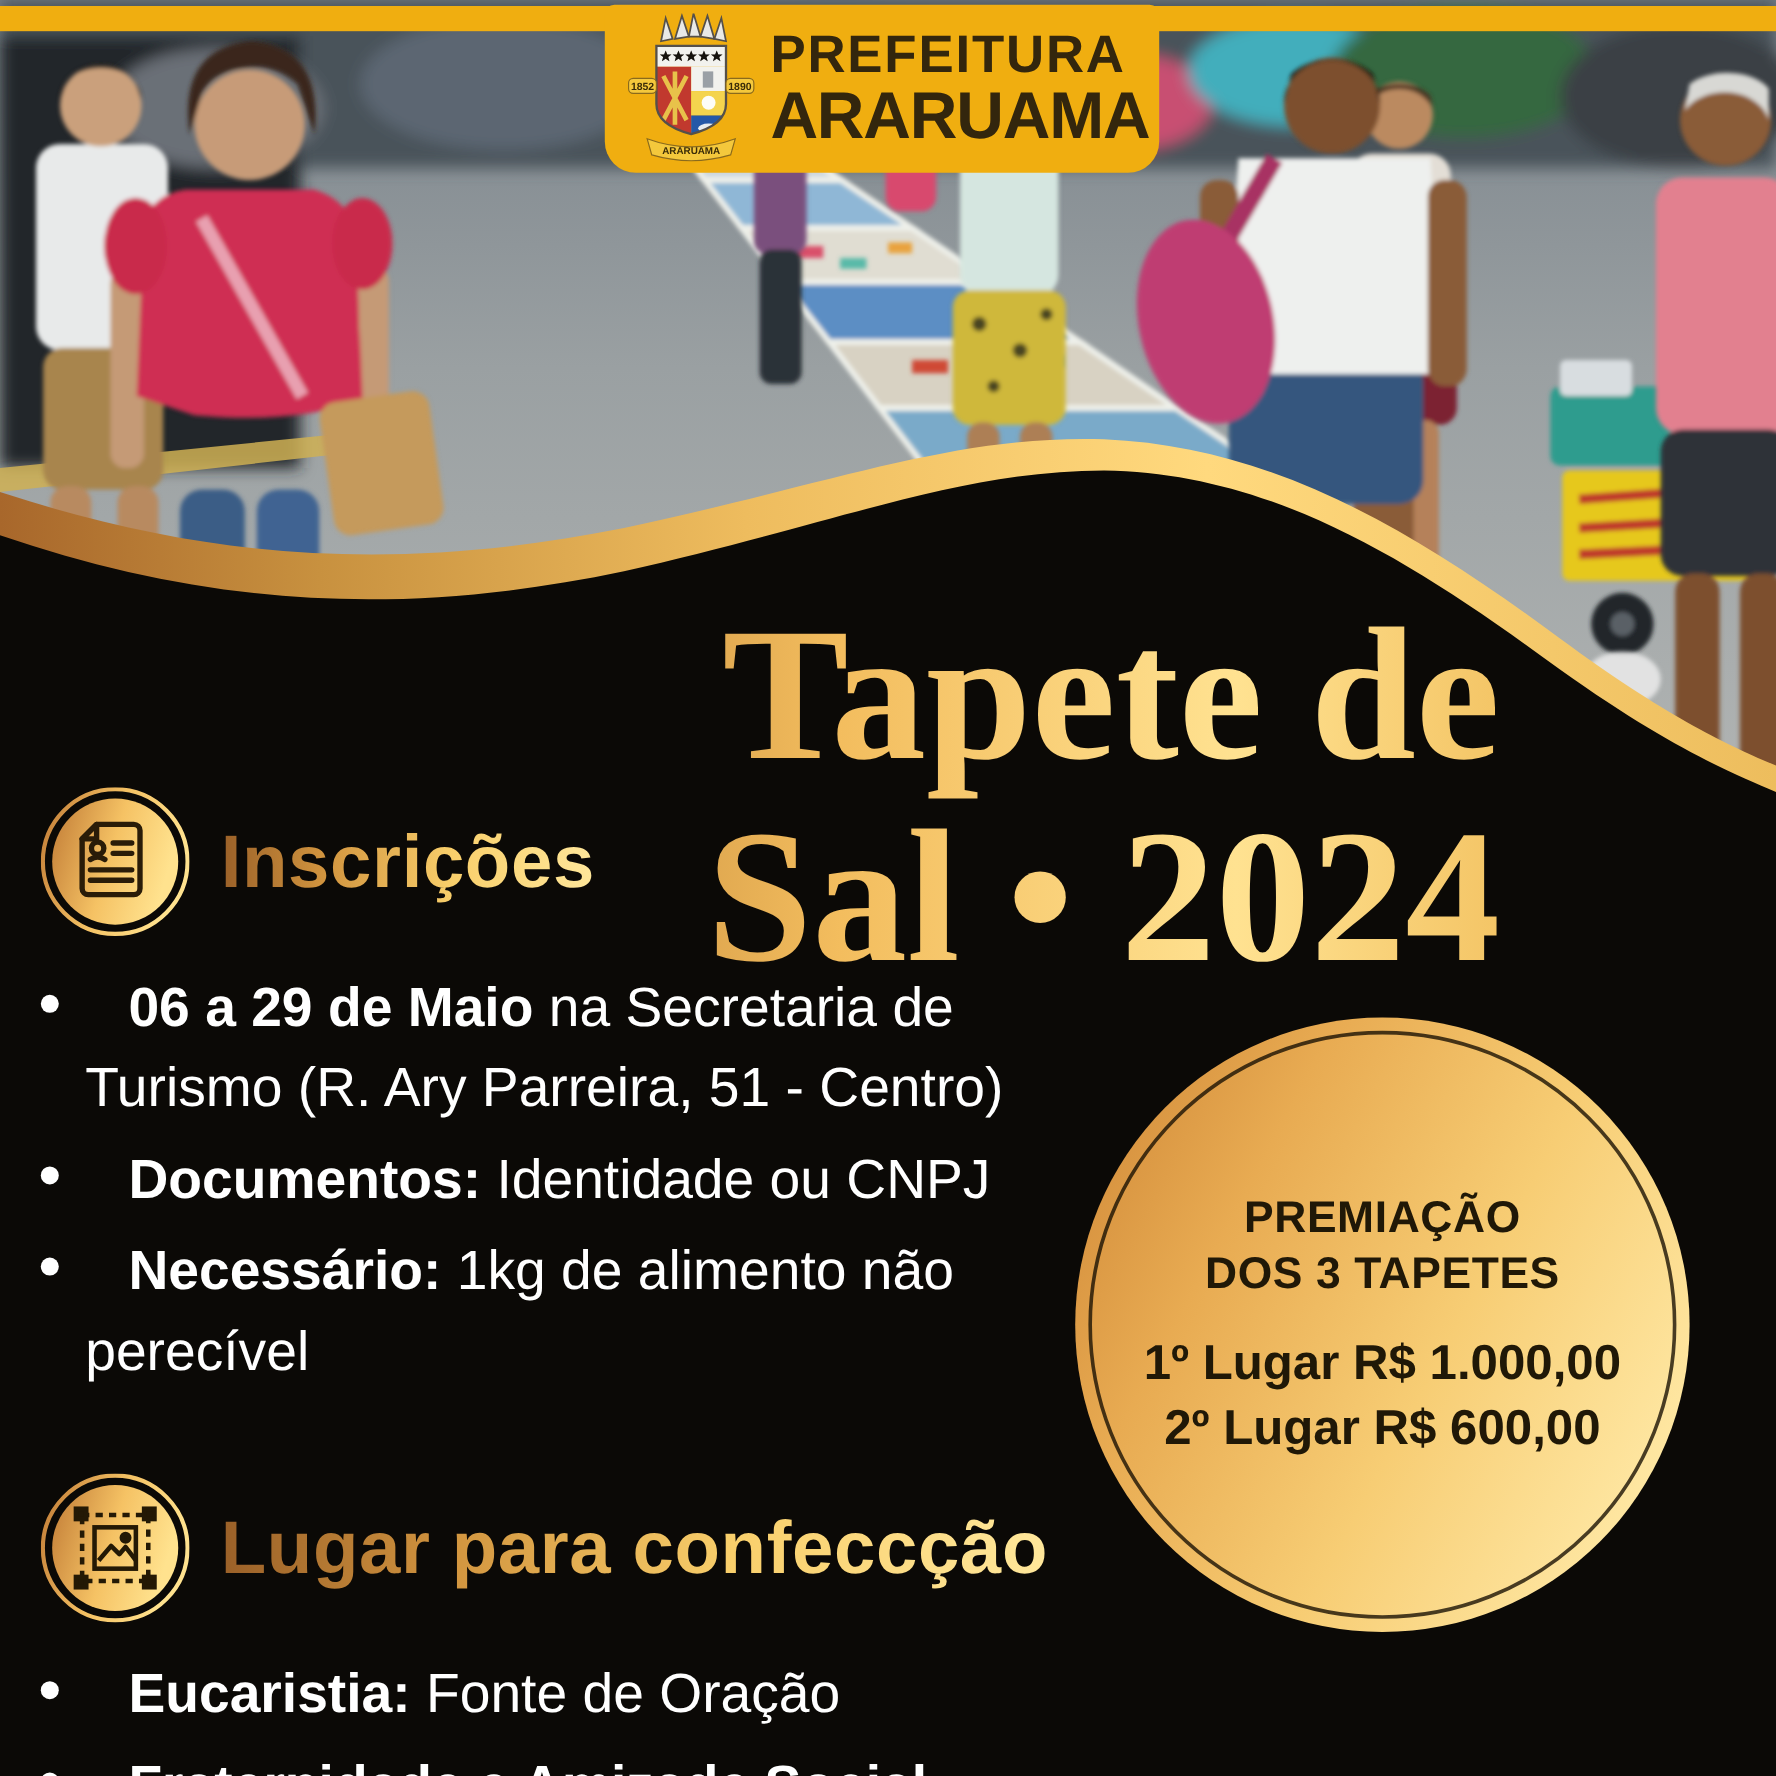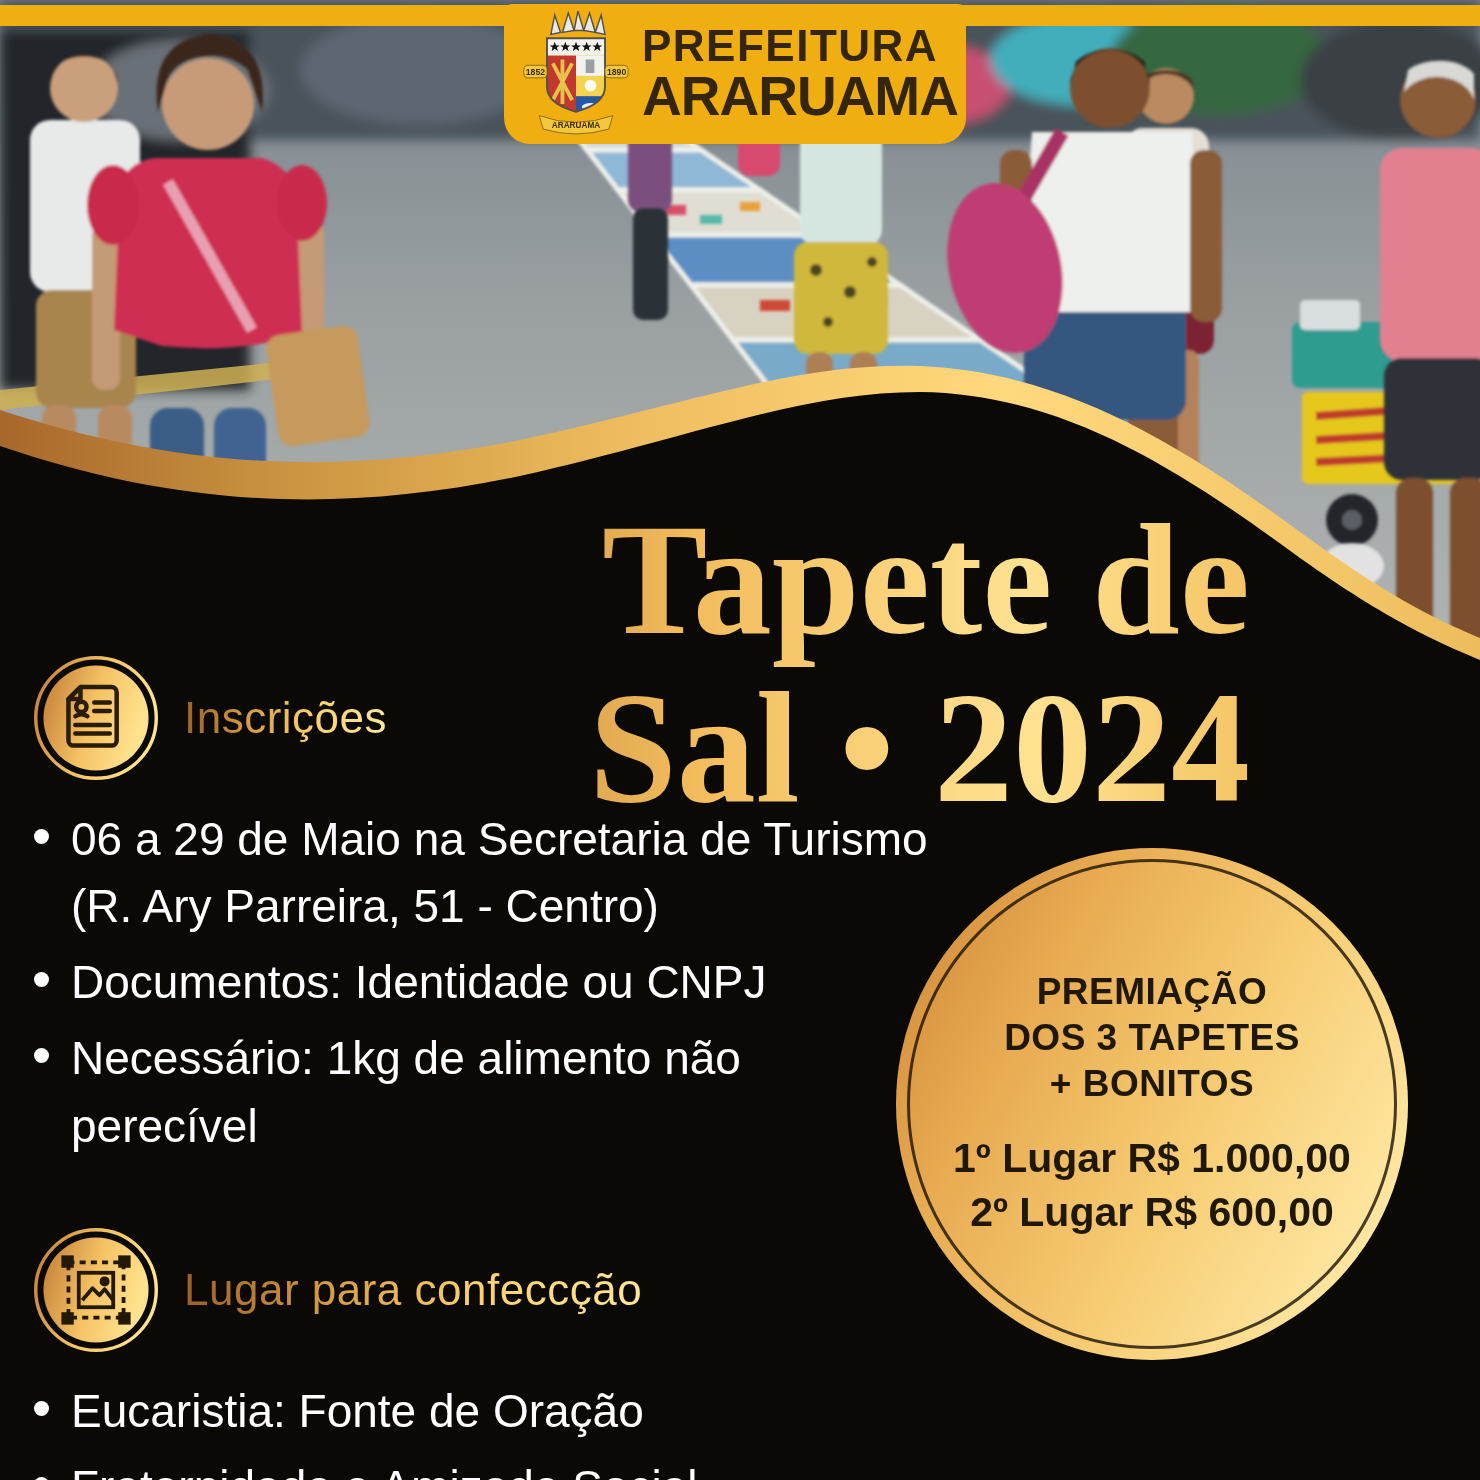--- a/index.html
+++ b/index.html
@@ -22,25 +22,25 @@
          -webkit-text-fill-color:transparent;}
   .title span{display:block;}
   .gold-text{background:linear-gradient(90deg,#9a6028 0%,#d2953f 28%,#f9cf6b 62%,#ffe79b 100%);
          -webkit-background-clip:text;background-clip:text;color:transparent;
          -webkit-text-fill-color:transparent;}
   .section{position:absolute;left:34px;width:902px;z-index:5;}
   .sec-inscricoes{top:656px;}
   .sec-tema{top:1228px;}
   .sec-head{display:flex;align-items:center;gap:26px;}
   .icon-circle{width:124px;height:124px;flex:none;}
-  .sec-title{font-size:44px;font-weight:400;letter-spacing:.5px;}
+  .sec-title{font-size:62px;font-weight:700;letter-spacing:.5px;}
   .bullets{list-style:none;margin:26px 0 0;padding:0;}
   .bullets li{display:flex;gap:22px;font-size:46px;line-height:1.46;color:#fff;margin-bottom:9px;}
   .bullets .dot{width:15px;height:15px;border-radius:50%;background:#fff;flex:none;margin-top:23px;}
-  .bullets .b{font-weight:400;}
+  .bullets .b{font-weight:700;margin-left:36px;}
   .prize-circle{position:absolute;left:896px;top:848px;width:512px;height:512px;border-radius:50%;
          background:linear-gradient(118deg,#cd8434 0%,#e8ab52 28%,#f7cd74 58%,#ffe9a6 90%);z-index:3;}
   .prize-circle::after{content:"";position:absolute;inset:11px;border:3px solid rgba(26,17,4,.8);
          border-radius:50%;}
   .prize-inner{position:absolute;inset:0;display:flex;flex-direction:column;align-items:center;
          justify-content:center;text-align:center;color:#201807;}
   .prize-heading{font-size:37px;font-weight:700;line-height:1.24;letter-spacing:.5px;}
   .prize-list{margin-top:24px;font-size:41px;font-weight:700;line-height:1.32;}
 </style>
 </head>
@@ -316,21 +316,20 @@
           <span><span class="b">Necessário:</span><span> 1kg de alimento não perecível</span></span>
         </li>
     </ul>
   </section>
 
   <div class="prize-circle">
     <div class="prize-inner">
       <div class="prize-heading">
         <div>PREMIAÇÃO</div>
         <div>DOS 3 TAPETES</div>
-        <div>+ BONITOS</div>
       </div>
       <div class="prize-list">
         <div>1º Lugar R$ 1.000,00</div>
         <div>2º Lugar R$ 600,00</div>
       </div>
     </div>
   </div>
 
   <section class="section sec-tema">
     <div class="sec-head">

